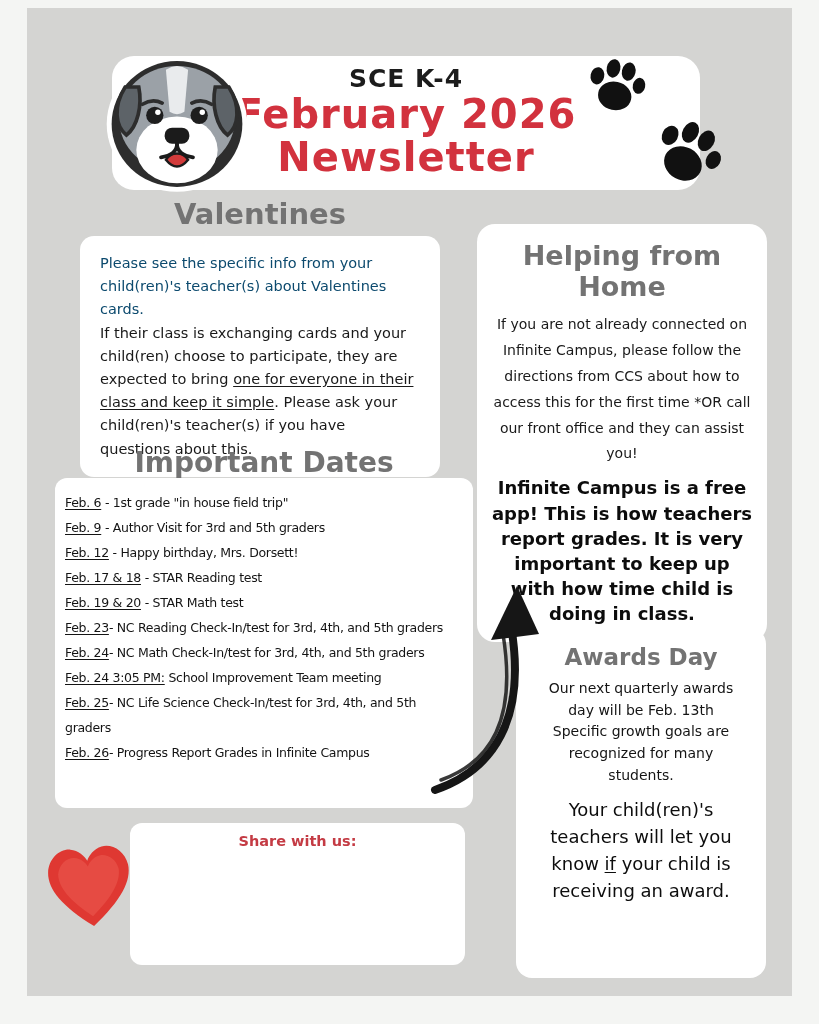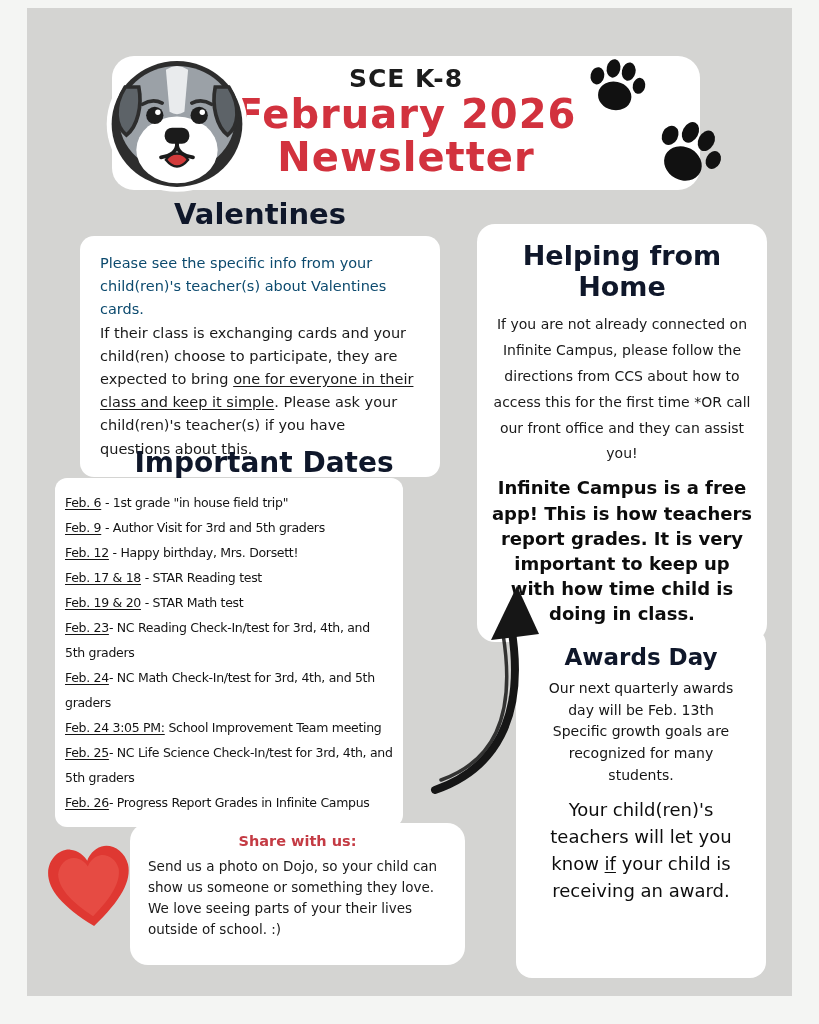--- a/index.html
+++ b/index.html
@@ -17,62 +17,62 @@
   .title { font-size:40px; font-weight:700; color:#d2323e; line-height:1.08; letter-spacing:1px; }
 
   .art { position:absolute; }
   .bulldog { left:103px; top:50px; width:148px; height:148px; z-index:4; }
   .paw1 { left:584px; top:54px; width:66px; height:62px; transform:rotate(12deg); z-index:4; }
   .paw2 { left:650px; top:116px; width:78px; height:72px; transform:rotate(28deg); z-index:4; }
   .heart { left:38px; top:838px; width:104px; height:98px; transform:rotate(-6deg); z-index:6; }
   .arrow { left:395px; top:578px; width:150px; height:228px; z-index:7; pointer-events:none; }
   .art svg { width:100%; height:100%; display:block; }
 
-  .sec-heading { font-weight:700; color:#0f172a; }
+  .sec-heading { font-weight:700; color:#737373; }
   .valentines-heading { position:absolute; left:80px; top:197px; width:360px; text-align:center; font-size:29px; }
   .dates-heading { position:absolute; left:55px; top:446px; width:418px; text-align:center; font-size:28px; }
 
   
   .valentines-card { left:80px; top:236px; width:360px; min-height:204px; padding:16px 20px; border-radius:14px; }
   .val-intro { color:#0c4a6e; font-size:14.5px; line-height:1.6; }
   .val-body  { color:#191919; font-size:14.5px; line-height:1.6; }
 
   
   .helping-card { left:477px; top:224px; width:290px; min-height:382px; padding:12px 14px 16px; border-radius:18px; text-align:center; }
   .helping-card .sec-heading { font-size:27px; margin:4px 0 10px; }
   .help-body { font-size:14px; line-height:1.85; color:#191919; }
   .help-strong { font-size:18px; font-weight:700; line-height:1.4; margin-top:8px; color:#0c0c0c; }
 
   
-  .dates-card { left:55px; top:478px; width:348px; min-height:330px; padding:12px 10px; border-radius:12px; }
+  .dates-card { left:55px; top:478px; width:418px; min-height:330px; padding:12px 10px; border-radius:12px; }
   .date-row { font-size:12.5px; line-height:25px; letter-spacing:-0.3px; color:#141414; }
   .dlabel { text-decoration:underline; text-underline-offset:2px; }
 
   
   .awards-card { left:516px; top:628px; width:250px; min-height:350px; padding:12px 32px 16px; border-radius:16px; text-align:center; }
   .awards-card .sec-heading { font-size:23px; margin:4px 0 8px; }
   .aw-p1 { font-size:14px; line-height:1.55; color:#141414; }
   .aw-p2 { font-size:18px; line-height:1.5; margin:10px 0; color:#0d0d0d; }
   .aw-p3 { font-size:14px; line-height:1.55; color:#141414; }
 
   
-  .share-card { left:130px; top:823px; width:335px; min-height:142px; padding:10px 18px 14px; border-radius:18px; }
+  .share-card { left:130px; top:823px; width:335px; min-height:142px; padding:10px 18px 14px; border-radius:12px; }
   .share-heading { color:#c43b44; font-size:14.5px; font-weight:700; text-align:center; margin-bottom:7px; }
   .share-body { font-size:13.5px; line-height:1.55; color:#191919; }
 
   .u { text-decoration:underline; text-underline-offset:2px; }
 </style>
 </head>
 <body>
 
 <div class="page">
   <div class="canvas"></div>
 
   <div class="card header-card">
-    <div class="school">SCE K-8</div>
+    <div class="school">SCE K-4</div>
     <div class="title">February 2026</div>
     <div class="title">Newsletter</div>
   </div>
 
   <div class="art bulldog">
     <svg viewBox="0 0 120 120">
       <ellipse cx="60" cy="60" rx="57" ry="55" fill="#ffffff"></ellipse>
       <ellipse cx="60" cy="60" rx="53" ry="51" fill="#2d2d2d"></ellipse>
       <ellipse cx="60" cy="56" rx="47" ry="43" fill="#9ba1a7"></ellipse>
       <path d="M18 30 C 8 46 10 62 19 69 C 28 62 32 45 29 30 Z" fill="#5d6368" stroke="#2d2d2d" stroke-width="3"></path>
@@ -138,21 +138,20 @@
   </div>
 
   <div class="card awards-card">
     <h2 class="sec-heading">Awards Day</h2>
     <p class="aw-p1">Our next quarterly awards day will be Feb. 13th Specific growth goals are recognized for many students.</p>
     <p class="aw-p2"><span>Your child(ren)'s teachers will let you know </span><span class="u">if</span><span> your child is receiving an award.</span></p>
   </div>
 
   <div class="card share-card">
     <h3 class="share-heading">Share with us:</h3>
-    <p class="share-body">Send us a photo on Dojo, so your child can show us someone or something they love. We love seeing parts of your their lives outside of school. :)</p>
   </div>
 
   <div class="art heart">
     <svg viewBox="0 0 100 100">
       <path d="M50 90 C 20 67 7 48 9 31 C 11 17 23 8 34 10 C 42 11.5 48 18 50 23 C 52 18 58 11.5 66 10 C 77 8 89 17 91 31 C 93 48 80 67 50 90 Z" fill="#df3832"></path>
       <path d="M50 80 C 28 62 18 47 19 34 C 21 24 29 18 37 19 C 44 20 48 25 50 29 C 52 25 56 20 63 19 C 71 18 79 24 81 34 C 82 47 72 62 50 80 Z" fill="#e8544a" opacity="0.7"></path>
     </svg>
   </div>
 
   <div class="art arrow">

